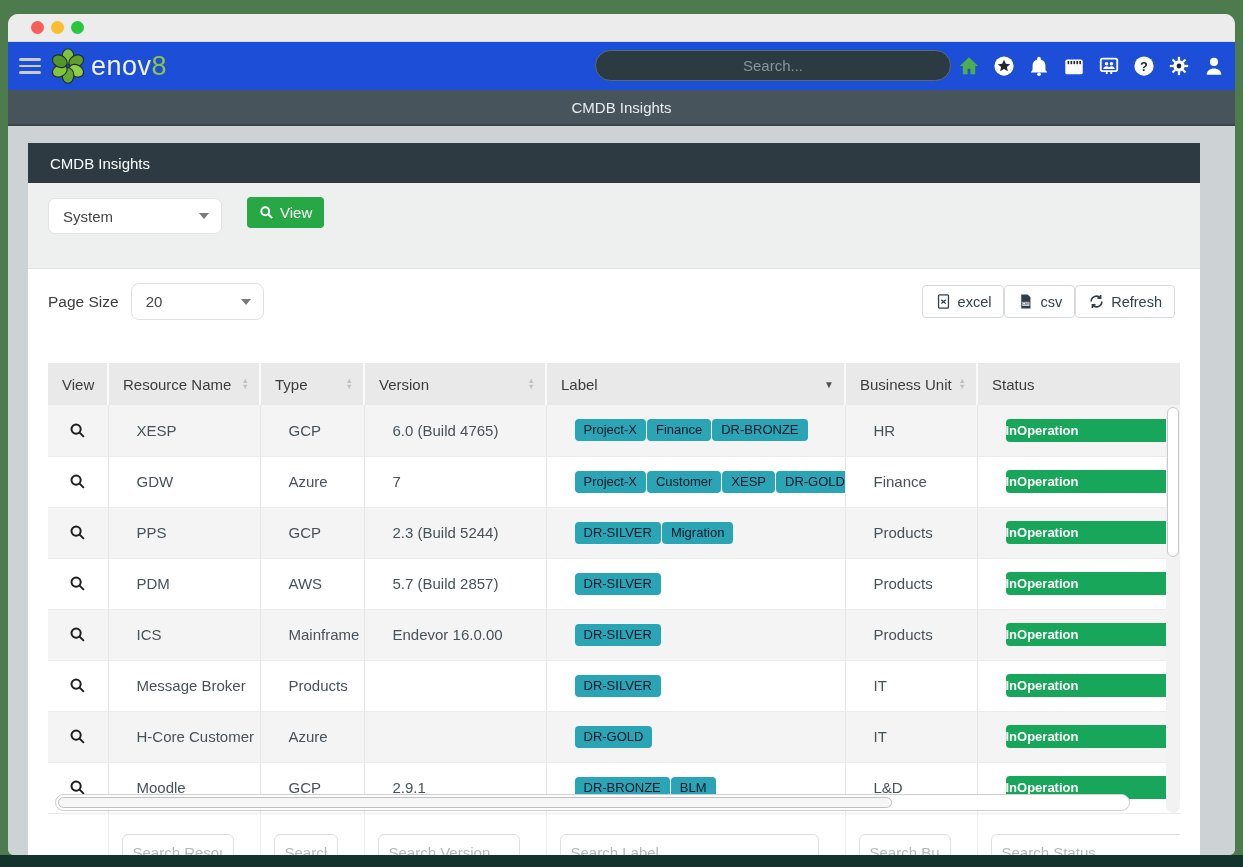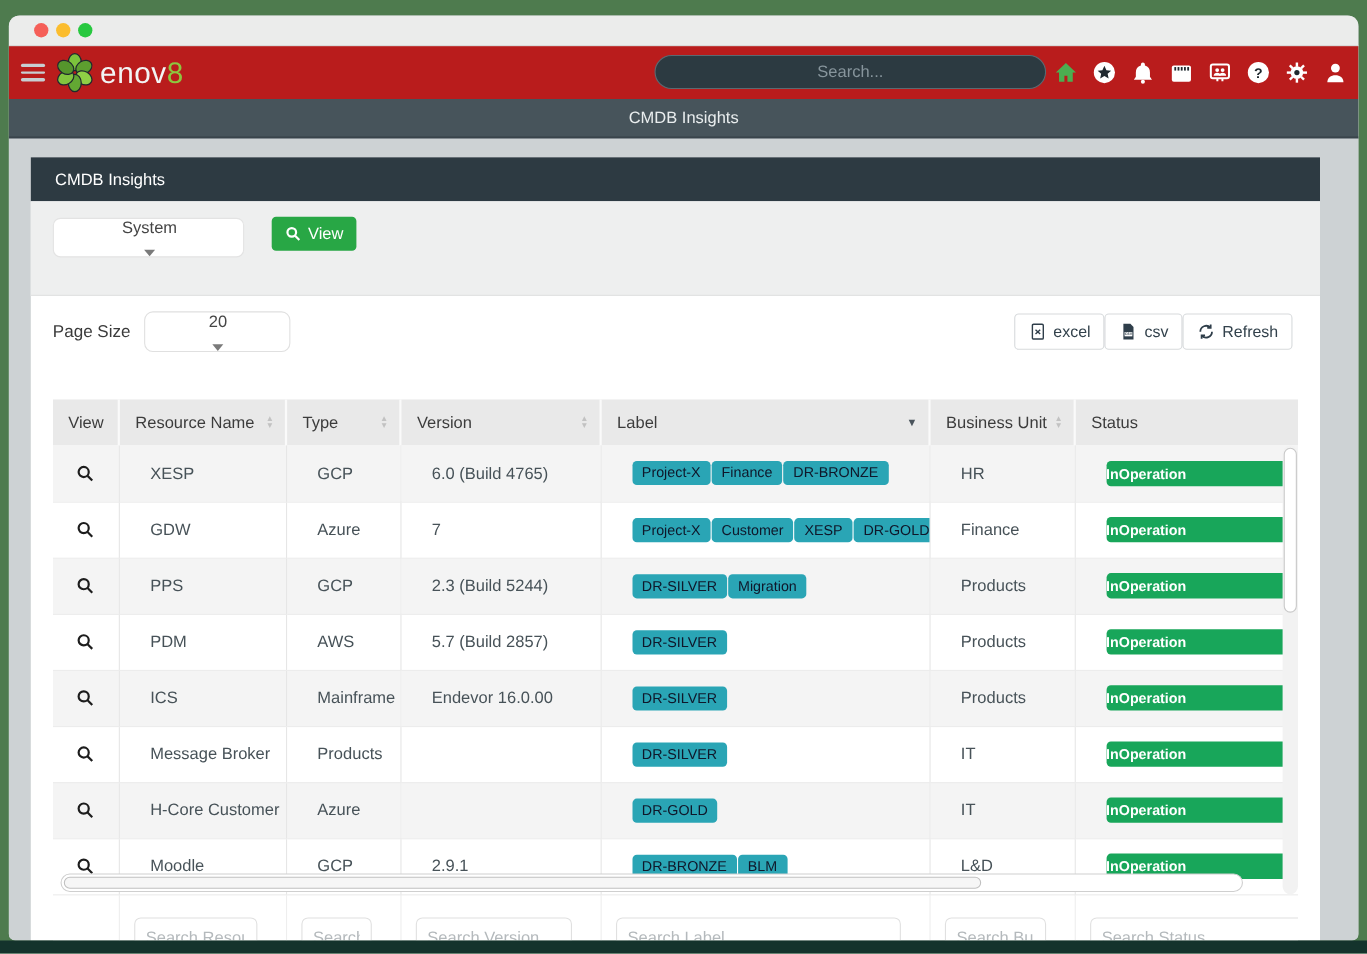--- a/index.html
+++ b/index.html
@@ -13,21 +13,21 @@
             border-radius:10px 10px 6px 6px; overflow:hidden; background:#cdd2d4;
             display:flex; flex-direction:column; }
 
   
   .titlebar { height:28px; background:#ebeceb; border-bottom:1px solid #d8d9d8;
               display:flex; align-items:center; padding-left:23px; gap:7px; flex:0 0 auto; }
   .tl { width:13px; height:13px; border-radius:50%; display:inline-block; }
   .tl.red { background:#f55f58; } .tl.yellow { background:#fbbd2e; } .tl.green { background:#27c83f; }
 
   
-  .navbar { height:48px; background:#b91c1c; position:relative; display:flex; align-items:center; flex:0 0 auto; }
+  .navbar { height:48px; background:#1d4ed8; position:relative; display:flex; align-items:center; flex:0 0 auto; }
   .hamburger { width:22px; display:flex; flex-direction:column; gap:4px; margin-left:11px; cursor:pointer; }
   .hamburger span { height:2.5px; background:#c7ced2; border-radius:2px; }
   .brand { display:flex; align-items:center; margin-left:8px; gap:4px; }
   .brand-text { font-size:27px; color:#f2f4f4; letter-spacing:.5px; line-height:1; }
   .brand-text .accent { color:var(--brand-accent,#8dc63f); }
   .nav-search { position:absolute; left:587px; top:8px; width:356px; height:31px;
                 background:#2c3a41; border:1.5px solid #5a6a72; border-radius:16px;
                 color:#c7d0d5; font-size:15px; text-align:center; outline:none; }
   .nav-search::placeholder { color:#87959c; }
   .nav-icons { position:absolute; right:10px; top:0; height:48px; display:flex; align-items:center; gap:12px; }
@@ -40,21 +40,21 @@
               font-size:15px; display:flex; align-items:center; justify-content:center; flex:0 0 auto; }
 
   
   .page { flex:1 1 auto; background:#cdd2d4; position:relative; overflow:hidden; }
   .panel { position:absolute; left:20px; top:17px; width:1172px; background:#fff; }
   .panel-header { height:40px; background:#2d3a42; color:#fff; font-size:15px;
                   display:flex; align-items:center; padding-left:22px; }
   .filter-bar { height:86px; background:#eeefef; border-bottom:1px solid #e0e2e2; position:relative; }
   .select { background:#fff; border:1px solid #e3e3e3; border-radius:7px; display:flex;
             align-items:center; justify-content:space-between; padding:0 12px 0 14px;
-            font-size:15px; color:#454545; cursor:pointer;flex-direction:column; }
+            font-size:15px; color:#454545; cursor:pointer; }
   .caret { width:0; height:0; border-left:5px solid transparent; border-right:5px solid transparent;
            border-top:6px solid #7a7a7a; display:inline-block; }
   .entity-select { position:absolute; left:20px; top:15px; width:174px; height:36px; }
   .view-btn-green { position:absolute; left:219px; top:14px; height:31px; padding:0 12px;
                     background:var(--view-button,#28a745); border:none; border-radius:4px; color:#fff;
                     font-size:15px; font-weight:500; display:inline-flex; align-items:center; gap:6px; cursor:pointer; }
   .view-btn-green svg { width:15px; height:15px; }
 
   .panel-body { position:relative; padding-top:14px; }
   .toolbar-row { position:relative; height:37px; margin:0 25px 0 20px; display:flex; align-items:center; }

